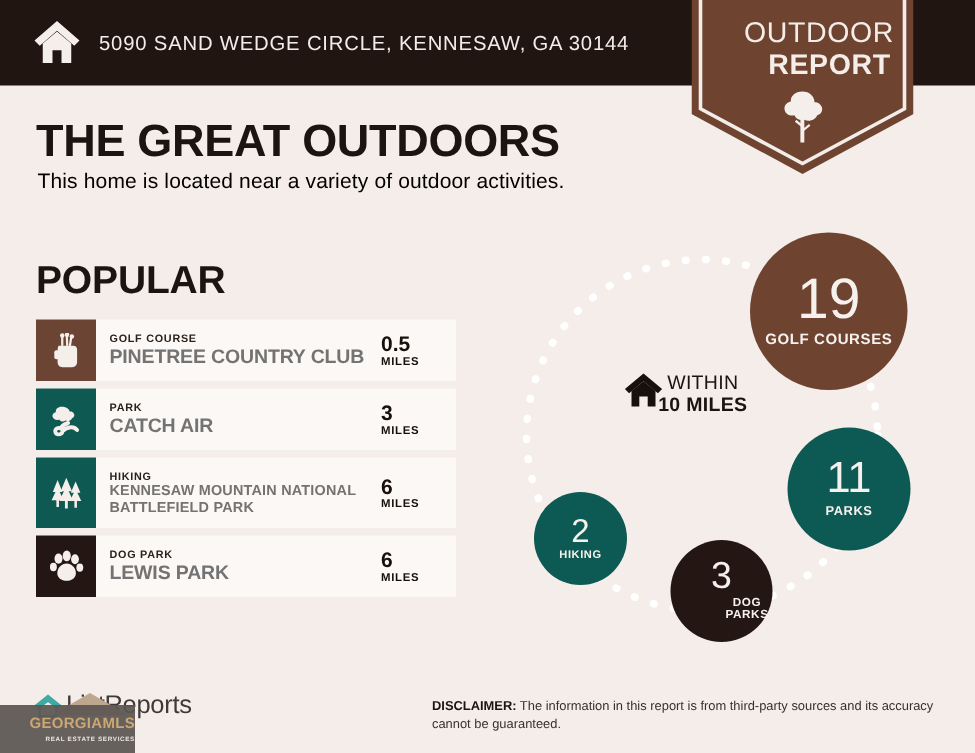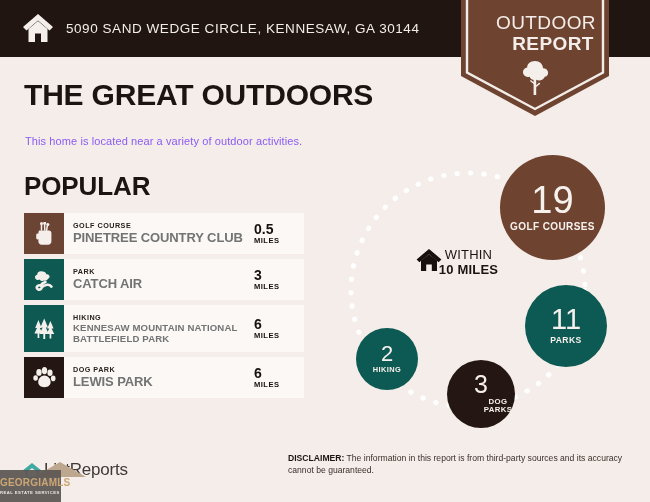--- a/index.html
+++ b/index.html
@@ -33,22 +33,22 @@
   .badge-label .l1 { font-size:19px; font-weight:400; display:block;padding-left:22px; }
   .badge-label .l2 { font-size:19px; font-weight:700; display:block;margin-left:36px; }
   .badge-tree { position:absolute; left:59px; top:60px; width:30px; height:36px; }
 
   
   .title {
     position:absolute; left:24px; top:78px;
     font-size:30px; font-weight:700; color:#1C1411; letter-spacing:-0.2px;
   }
   .subtitle {
-    position:absolute; left:25px; top:135px;
-    font-size:11px; color:#8b5cf6; letter-spacing:0.1px;
+    position:absolute; left:25px; top:112px;
+    font-size:14px; color:#000000; letter-spacing:0.1px;
   }
   .popular {
     position:absolute; left:24px; top:171px;
     font-size:26px; font-weight:700; color:#1C1411; letter-spacing:-0.1px;
   }
 
   
   .list { position:absolute; left:24px; top:213px; width:280px; }
   .row {
     position:relative; height:41px; margin-bottom:5px;
@@ -93,32 +93,32 @@
   .center-house { margin:0 auto 5px; width:26px; height:24px; }
   .center-t1 { font-size:13px; font-weight:400; color:#1C1411; letter-spacing:0.2px; line-height:1.15; }
   .center-t2 { font-size:13px; font-weight:700; color:#1C1411; letter-spacing:0.2px; line-height:1.15; }
 
   
   .logo { position:absolute; left:22px; top:460px; display:flex; align-items:center; }
   .logo-mark { width:20px; height:18px; margin-right:2px; }
   .logo-text { font-size:17px; color:#3E3A38; letter-spacing:-0.2px; }
   .logo-text b { font-weight:400; }
 
-  .mls { position:absolute; left:0; top:470px; width:61px; height:32px;
+  .mls { position:absolute; left:0; top:470px; width:90px; height:32px;
          background:#5C5653; opacity:0.92; color:#EDE7E3;
-         display:flex; flex-direction:column; align-items:flex-start; justify-content:center; }
+         display:flex; flex-direction:column; align-items:flex-end; justify-content:center; }
   .mls-top { font-size:10px; font-weight:700; letter-spacing:0.2px; line-height:1; }
   .mls-top span { color:#C9A06A; }
   .mls-sub { font-size:4.2px; font-weight:700; letter-spacing:0.45px; margin-top:2px; }
   .mls-roof { position:absolute; left:34px; top:462px; width:0; height:0;
               border-left:26px solid transparent; border-right:26px solid transparent;
               border-bottom:15px solid #BEA78F; }
 
   .disclaimer {
-    position:absolute; left:288px; top:452px; width:350px;
+    position:absolute; left:288px; top:464px; width:350px;
     font-size:8.6px; color:#3B2F2A; line-height:1.42;
   }
   .disclaimer b { font-weight:700; color:#1C1411; }
 </style>
 </head>
 <body>
 
 <div class="header">
   <svg class="home-icon" viewBox="0 0 32 30">
     <path d="M16 1 L31 14 L27.5 17.5 L16 7.5 L4.5 17.5 L1 14 Z" fill="#F5EFEB"></path>

